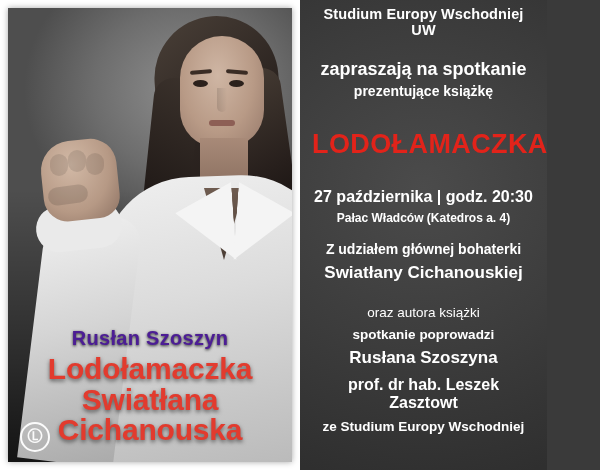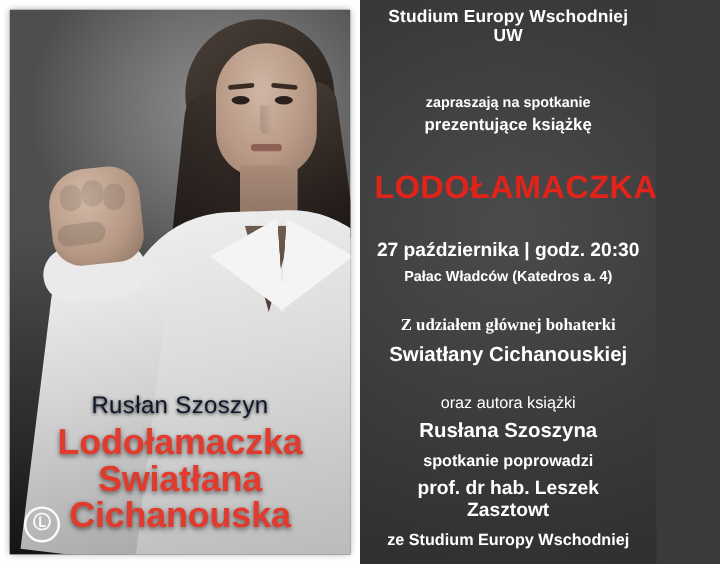--- a/index.html
+++ b/index.html
@@ -228,23 +228,23 @@
   
   .cover-type {
     position: absolute;
     left: 0;
     right: 0;
     bottom: 16px;
     padding: 0 14px;
     text-align: center;
   }
   .cover-author {
-    color: #0f172a;
+    color: #4c1d95;
     font-size: 20px;
-    font-weight: normal;
+    font-weight: bold;
     letter-spacing: 0.3px;
     text-shadow: 0 1px 3px rgba(0,0,0,0.8);
     margin-bottom: 4px;
   }
   .cover-title {
     color: #e23b2e;
     font-size: 30px;
     font-weight: bold;
     line-height: 1.02;
     letter-spacing: -0.2px;
@@ -291,23 +291,23 @@
     font-weight: bold;
     margin-top: 2px;
     letter-spacing: 0.1px;
   }
   .org2 {
     font-size: 14.5px;
     font-weight: bold;
     margin-top: 3px;
   }
   .invite1 {
-    font-size: 12px;
-    font-weight: bold;
-    margin-top: 40px;
+    font-size: 18px;
+    font-weight: bold;
+    margin-top: 21px;
   }
   .invite2 {
     font-size: 14px;
     font-weight: bold;
     margin-top: 3px;
     text-align: center;
   }
   .book-title {
     color: #e2231a;
     font-size: 27px;
@@ -321,22 +321,21 @@
     margin-top: 28px;
   }
   .where {
     font-size: 12px;
     font-weight: bold;
     margin-top: 5px;
   }
   .with1 {
     font-size: 14px;
     font-weight: bold;
-    margin-top: 27px;
-    font-family: Liberation Serif, serif;
+    margin-top: 16px;
   }
   .guest {
     font-size: 17px;
     font-weight: bold;
     margin-top: 6px;
   }
   .with2 {
     font-size: 13.5px;
     font-weight: normal;
     margin-top: 22px;
@@ -416,19 +415,19 @@
     <div class="line invite2">prezentujące książkę</div>
 
     <div class="line book-title">LODOŁAMACZKA</div>
 
     <div class="line when">27 października | godz. 20:30</div>
     <div class="line where">Pałac Władców (Katedros a. 4)</div>
 
     <div class="line with1">Z udziałem głównej bohaterki</div>
     <div class="line guest">Swiatłany Cichanouskiej</div>
     <div class="line with2">oraz autora książki</div>
+    <div class="line host-label">spotkanie poprowadzi</div>
     <div class="line author">Rusłana Szoszyna</div>
-    <div class="line host-label">spotkanie poprowadzi</div>
     <div class="line host">prof. dr hab. Leszek Zasztowt</div>
     <div class="line host-affil">ze Studium Europy Wschodniej</div>
   </div>
 
 </div>
 
 </body></html>

